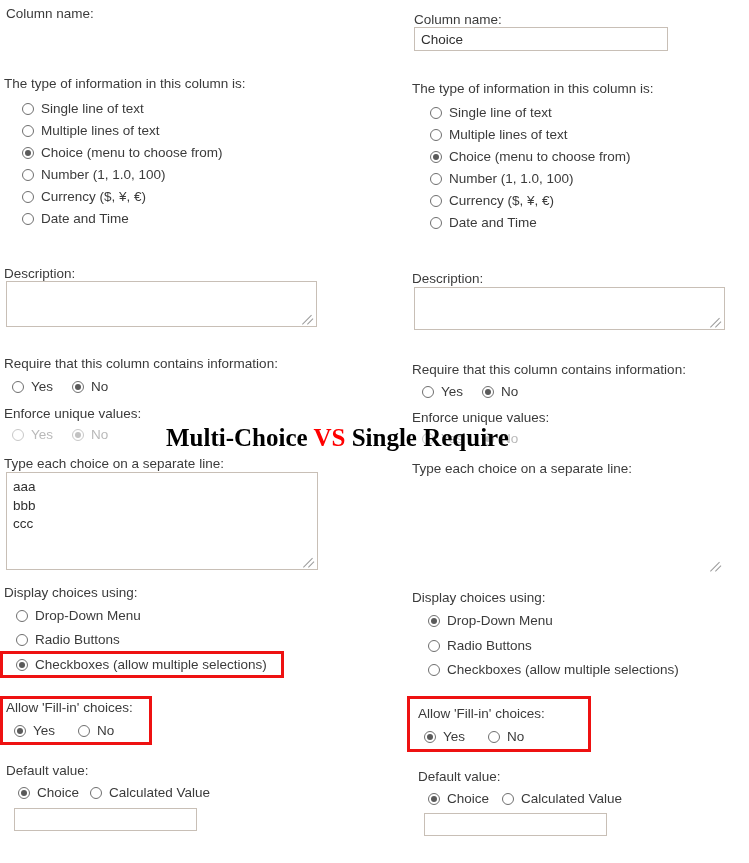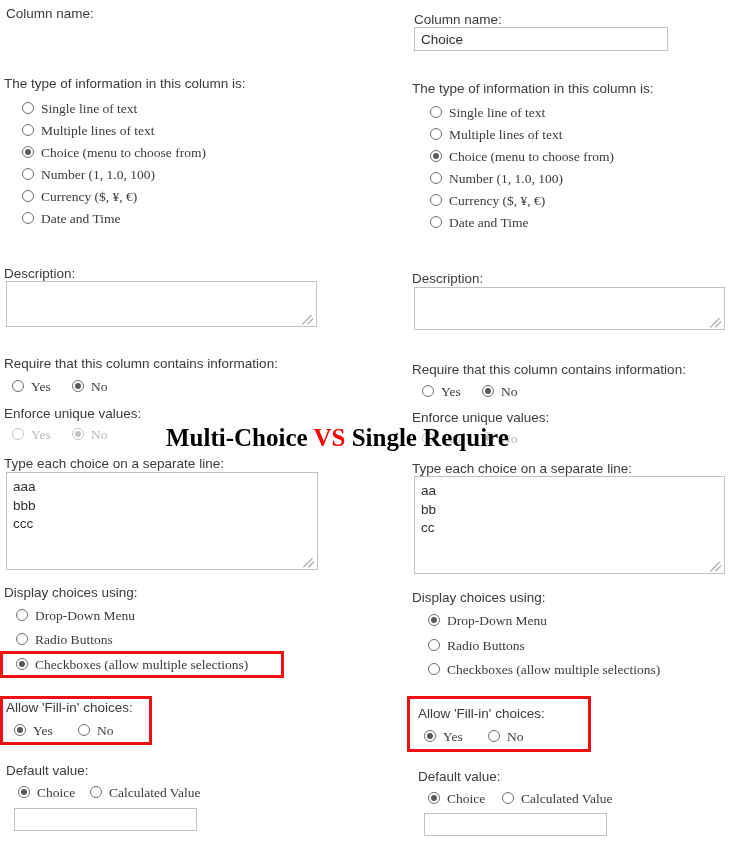--- a/index.html
+++ b/index.html
@@ -84,22 +84,22 @@
   }
   .resize-grip::after {
     width: 8px; left: 5px; top: 12px;
     transform: rotate(-45deg);
   }
 
   
   .radio-opt {
     position: absolute;
     display: flex;
+    align-items: center;
     white-space: nowrap;
-    font-family: Liberation Serif, serif;
   }
   .radio {
     box-sizing: border-box;
     width: 12px;
     height: 12px;
     border-radius: 50%;
     border: 1px solid #6f6f6f;
     background: #ffffff;
     position: relative;
     flex: 0 0 auto;
@@ -300,23 +300,20 @@
   <div class="radio-opt" style="left:12px; top:432px;">
     <span class="radio disabled"></span>
     <span class="radio-label disabled">Yes</span>
   </div>
   <div class="radio-opt" style="left:72px; top:432px;">
     <span class="radio disabled checked"></span>
     <span class="radio-label disabled">No</span>
   </div>
 
   <div class="row label" style="left:2px; top:461px;">Type each choice on a separate line:</div>
-  <textarea class="text-area" style="left: 4px; top: 476px; width: 311px; height: 98px;">aa
-bb
-cc</textarea>
   <span class="resize-grip" style="left:300px; top:559px;"></span>
 
   <div class="row label" style="left:2px; top:590px;">Display choices using:</div>
   <div class="radio-opt" style="left:18px; top:614px;">
     <span class="radio checked"></span>
     <span class="radio-label">Drop-Down Menu</span>
   </div>
   <div class="radio-opt" style="left:18px; top:639px;">
     <span class="radio"></span>
     <span class="radio-label">Radio Buttons</span>

